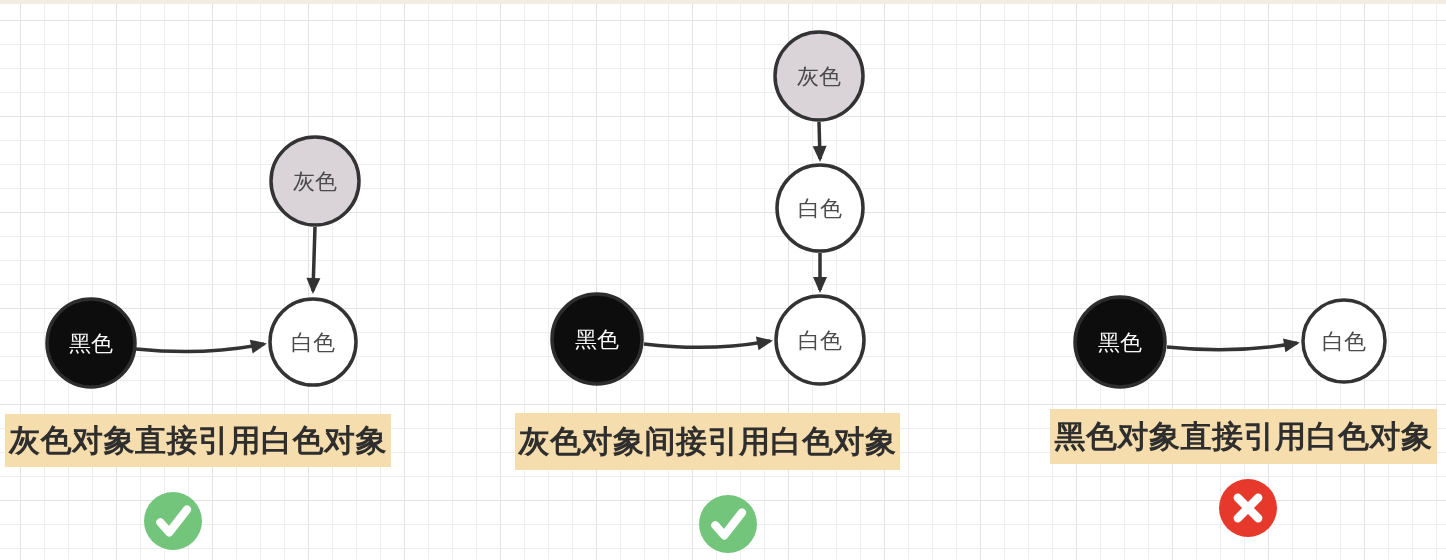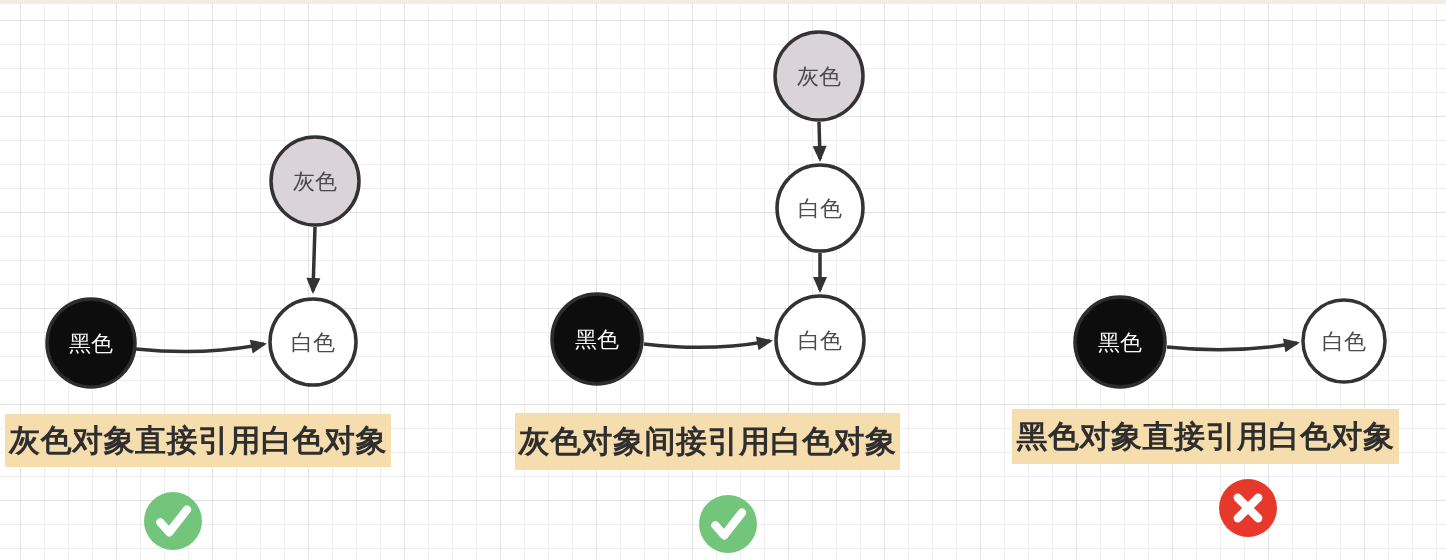--- a/index.html
+++ b/index.html
@@ -39,21 +39,21 @@
     background:#f6ddae;
     display:flex; align-items:center; justify-content:center;
     font-weight:700;
     font-size:31px;
     color:#2e2e2e;
     letter-spacing:0.5px;
     white-space:nowrap;
   }
   .caption-1 { left:5px;    top:414px; width:386px; height:53px; }
   .caption-2 { left:515px;  top:413px; width:385px; height:57px; }
-  .caption-3 { left:1012px; top:409px; width:387px; height:55px; }
+  .caption-3 { left:1050px; top:409px; width:387px; height:55px; }
 
   .badge {
     position:absolute;
     width:58px; height:58px;
     border-radius:50%;
     display:flex; align-items:center; justify-content:center;
   }
   .badge.pass { background:#72c57a; }
   .badge.fail { background:#e6392c; }
   .badge-1 { left:144px;  top:492px; }

